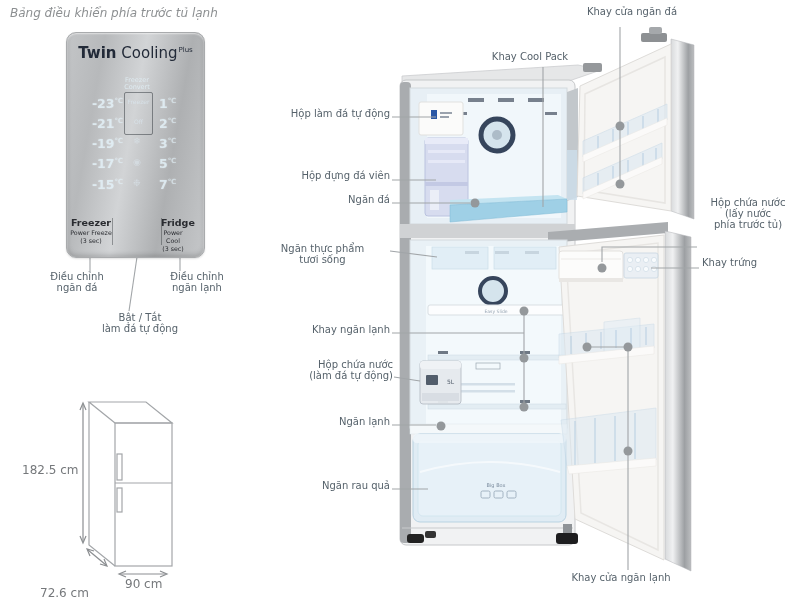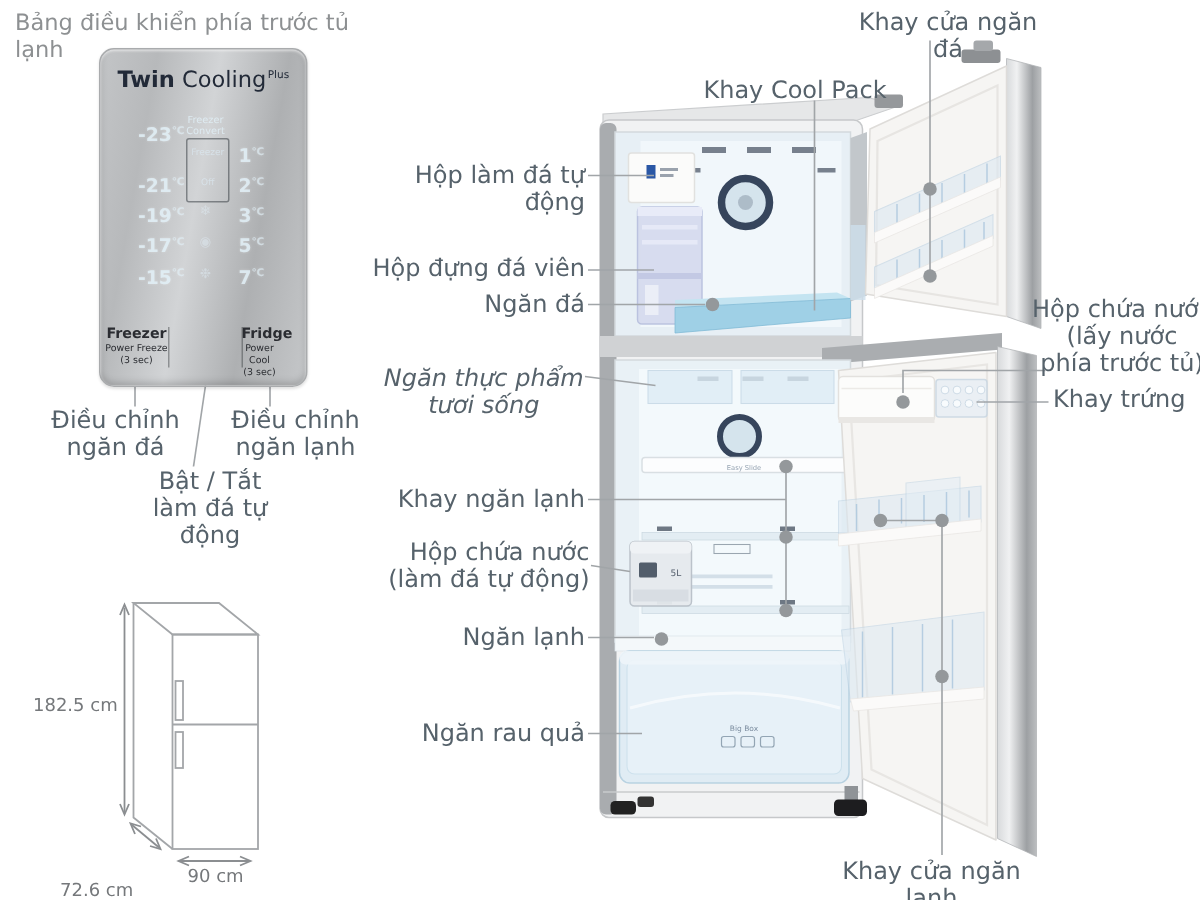--- a/index.html
+++ b/index.html
@@ -1,21 +1,21 @@
 <!DOCTYPE html>
 <html><head>
 <meta charset="utf-8">
 <style>
   html,body{margin:0;padding:0;background:#fff;}
   .stage{position:relative;width:800px;height:600px;background:#fff;overflow:hidden;
          font-family:"DejaVu Sans","Liberation Sans",sans-serif;}
   svg{position:absolute;left:0;top:0;}
   .abs{position:absolute;}
-  .title{font-size:15px;color:#8d9092;}
-  .callout{font-size:16px;color:#56626b;white-space:pre-line;line-height:1.12;}
+  .title{font-size:12px;color:#8d9092;font-style:italic;}
+  .callout{font-size:10px;color:#56626b;white-space:pre-line;line-height:1.12;}
   .r{text-align:right;} .c{text-align:center;} .l{text-align:left;}
   .dim{font-size:12px;color:#75787b;}
   
   .panel{position:absolute;left:66px;top:32px;width:139px;height:226px;border-radius:10px;
          border:1px solid #a9abad;box-sizing:border-box;
          background:linear-gradient(100deg,#c3c5c7 0%,#b7b9bb 22%,#d2d4d6 46%,#aeb0b2 72%,#c5c7c9 100%);
          box-shadow:inset 0 1px 2px rgba(255,255,255,.65), inset 0 -2px 5px rgba(0,0,0,.18), 0 1px 2px rgba(0,0,0,.12);}
   .brand{position:absolute;left:0;top:11px;width:100%;text-align:center;color:#222a38;font-size:15px;}
   .brand .tw{font-weight:bold;}
   .brand .pl{font-size:7px;vertical-align:super;margin-left:1px;}
@@ -282,21 +282,21 @@
 <div class="abs title" style="left:10px;top:6px;width:240px;">Bảng điều khiển phía trước tủ lạnh</div>
 
 <div class="panel">
   <div class="brand"><span class="tw">Twin</span> <span>Cooling</span><span class="pl">Plus</span></div>
   <div class="convLbl">Freezer
 Convert</div>
   <div class="convBox">
     <span style="top:5px;">Freezer</span>
     <span style="top:25px;">Off</span>
   </div>
-  <div class="pTemp tl" style="top:49px;"><span>-23</span><span class="dg">℃</span></div>
+  <div class="pTemp tl" style="top:63px;"><span>-23</span><span class="dg">℃</span></div>
   <div class="pTemp tl" style="top:83px;"><span>-21</span><span class="dg">℃</span></div>
   <div class="pTemp tl" style="top:103px;"><span>-19</span><span class="dg">℃</span></div>
   <div class="pTemp tl" style="top:123px;"><span>-17</span><span class="dg">℃</span></div>
   <div class="pTemp tl" style="top:144px;"><span>-15</span><span class="dg">℃</span></div>
   <div class="pTemp tr" style="top:63px;"><span>1</span><span class="dg">℃</span></div>
   <div class="pTemp tr" style="top:83px;"><span>2</span><span class="dg">℃</span></div>
   <div class="pTemp tr" style="top:103px;"><span>3</span><span class="dg">℃</span></div>
   <div class="pTemp tr" style="top:123px;"><span>5</span><span class="dg">℃</span></div>
   <div class="pTemp tr" style="top:144px;"><span>7</span><span class="dg">℃</span></div>
   <div class="pIcon" style="top:103px;">❄</div>
@@ -325,21 +325,21 @@
 
 <div class="abs dim" style="left:22px;top:463px;">182.5 cm</div>
 <div class="abs dim" style="left:40px;top:586px;">72.6 cm</div>
 <div class="abs dim" style="left:125px;top:577px;">90 cm</div>
 
 <div class="abs callout c" style="left:562px;top:6px;width:140px;">Khay cửa ngăn đá</div>
 <div class="abs callout c" style="left:460px;top:51px;width:140px;">Khay Cool Pack</div>
 <div class="abs callout r" style="left:240px;top:108px;width:150px;">Hộp làm đá tự động</div>
 <div class="abs callout r" style="left:240px;top:170px;width:150px;">Hộp đựng đá viên</div>
 <div class="abs callout r" style="left:240px;top:194px;width:150px;">Ngăn đá</div>
-<div class="abs callout c" style="left:255px;top:243px;width:135px;font-style:italic;">Ngăn thực phẩm
+<div class="abs callout c" style="left:255px;top:243px;width:135px;">Ngăn thực phẩm
 tươi sống</div>
 <div class="abs callout r" style="left:240px;top:324px;width:150px;">Khay ngăn lạnh</div>
 <div class="abs callout c" style="left:245px;top:359px;width:148px;text-align:right;">Hộp chứa nước
 (làm đá tự động)</div>
 <div class="abs callout r" style="left:240px;top:416px;width:150px;">Ngăn lạnh</div>
 <div class="abs callout r" style="left:240px;top:480px;width:150px;">Ngăn rau quả</div>
 <div class="abs callout c" style="left:688px;top:197px;width:120px;">Hộp chứa nước
 (lấy nước
 phía trước tủ)</div>
 <div class="abs callout l" style="left:702px;top:257px;width:98px;">Khay trứng</div>

